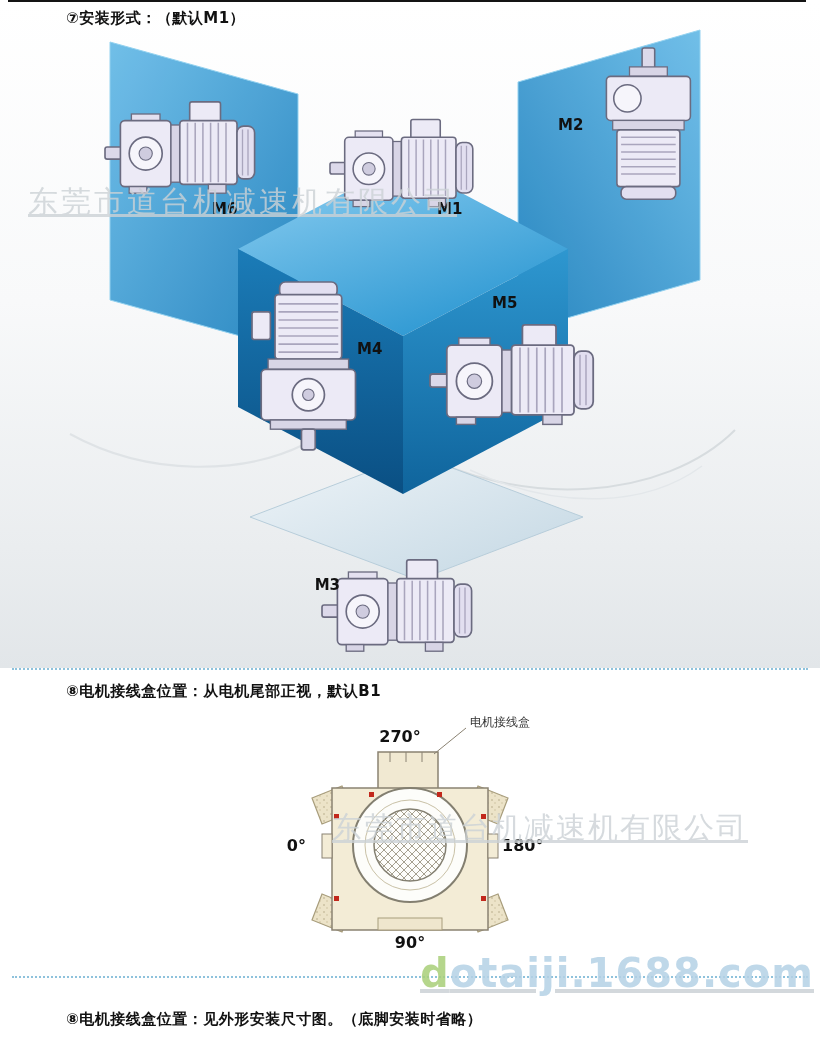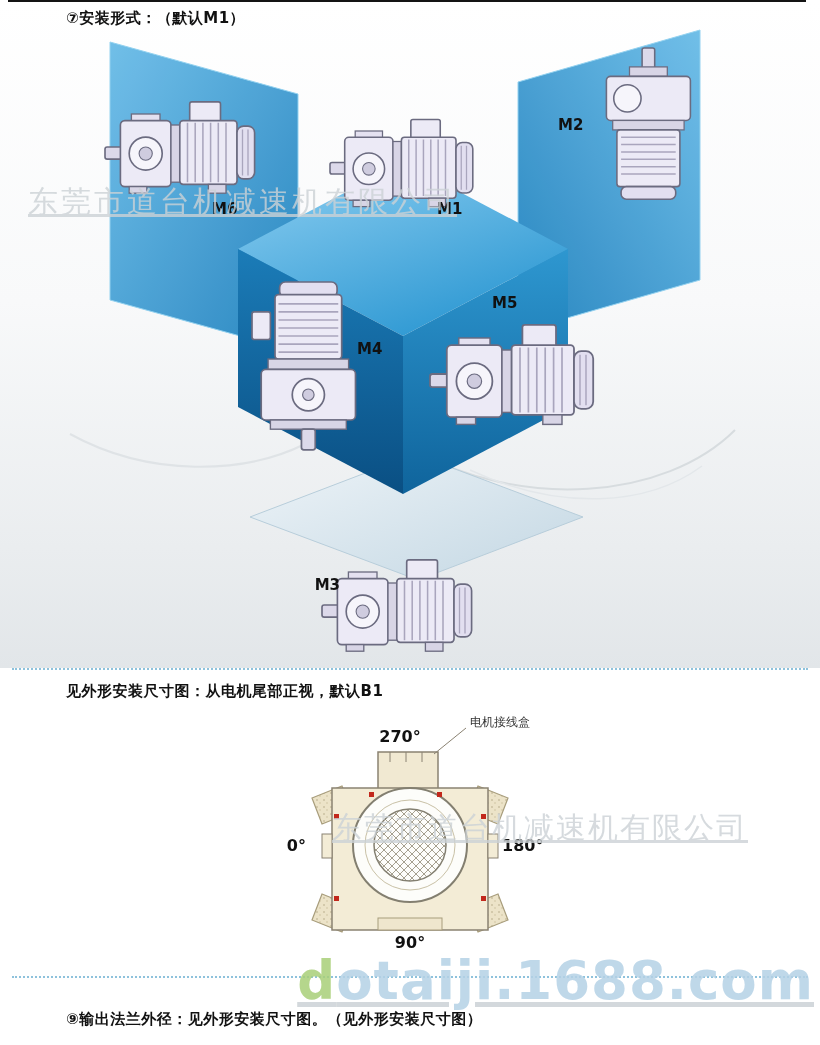--- a/index.html
+++ b/index.html
@@ -18,21 +18,21 @@
   .h7 { left:66px; top:7px; }
   .h8 { left:66px; top:682px; }
   .h9 { left:66px; top:1010px; }
   .scene { position:absolute; left:0; top:0; z-index:2; }
   .jbox  { position:absolute; left:0; top:706px; z-index:2; }
   .dotted { position:absolute; left:12px; right:12px; border-top:2px dotted #8ec2dc; z-index:3; }
   .d1 { top:668px; } .d2 { top:976px; }
   .watermark { position:absolute; color:#ccd2d6; opacity:.8; white-space:nowrap; pointer-events:none; z-index:6;text-decoration:underline; }
   .wm-top { left:28px; top:180px; font-size:30px; letter-spacing:3px; }
   .wm-mid { left:332px; top:808px; font-size:30px; letter-spacing:2px; }
-  .wm-site { right:6px; top:950px; font-size:53px; font-weight:bold; letter-spacing:1px; opacity:.85; }
+  .wm-site { right:6px; top:950px; font-size:40px; font-weight:bold; letter-spacing:1px; opacity:.85; }
   .wm-site .g { color:#a9cf79; }
   .wm-site .b { color:#b5d2e6; }
   svg text { font-family:"DejaVu Sans","Liberation Sans",sans-serif; }
 </style>
 </head>
 <body>
 
 <div class="page">
 
   <div class="topline"></div>
@@ -137,21 +137,21 @@
       <text x="357" y="352" font-size="15" font-weight="bold" fill="#111">M4</text>
       <text x="492" y="306" font-size="15" font-weight="bold" fill="#111">M5</text>
       <text x="340" y="588" text-anchor="end" font-size="15" font-weight="bold" fill="#111">M3</text>
     </svg>
 
     <div class="watermark wm-top">东莞市道台机减速机有限公司</div>
   </section>
 
   <div class="dotted d1"></div>
 
-  <div class="heading h8">见外形安装尺寸图：从电机尾部正视，默认B1</div>
+  <div class="heading h8">⑧电机接线盒位置：从电机尾部正视，默认B1</div>
 
   <svg class="jbox" width="820" height="268" viewBox="0 0 820 268">
     <defs>
       <pattern id="xhatch" width="8" height="8" patternUnits="userSpaceOnUse">
         <path d="M0 8 L8 0 M0 0 L8 8" stroke="#8f8874" stroke-width="0.8"></path>
       </pattern>
       <pattern id="speck" width="7" height="7" patternUnits="userSpaceOnUse">
         <rect width="7" height="7" fill="#ece3c8"></rect>
         <circle cx="2" cy="3" r="0.8" fill="#b3a886"></circle>
         <circle cx="5" cy="6" r="0.7" fill="#c5bb98"></circle>
@@ -194,15 +194,15 @@
     <text x="502" y="145" text-anchor="start" font-size="16" font-weight="bold" fill="#111">180°</text>
     <text x="410" y="242" text-anchor="middle" font-size="16" font-weight="bold" fill="#111">90°</text>
   </svg>
 
   <div class="watermark wm-mid">东莞市道台机减速机有限公司</div>
 
   <div class="dotted d2"></div>
 
   <div class="watermark wm-site"><span class="g">d</span><span class="b">otaiji.1688.com</span></div>
 
-  <div class="heading h9">⑨输出法兰外径：见外形安装尺寸图。（见外形安装尺寸图）</div>
+  <div class="heading h9">⑧电机接线盒位置：见外形安装尺寸图。（底脚安装时省略）</div>
 
 </div>
 
 </body></html>

